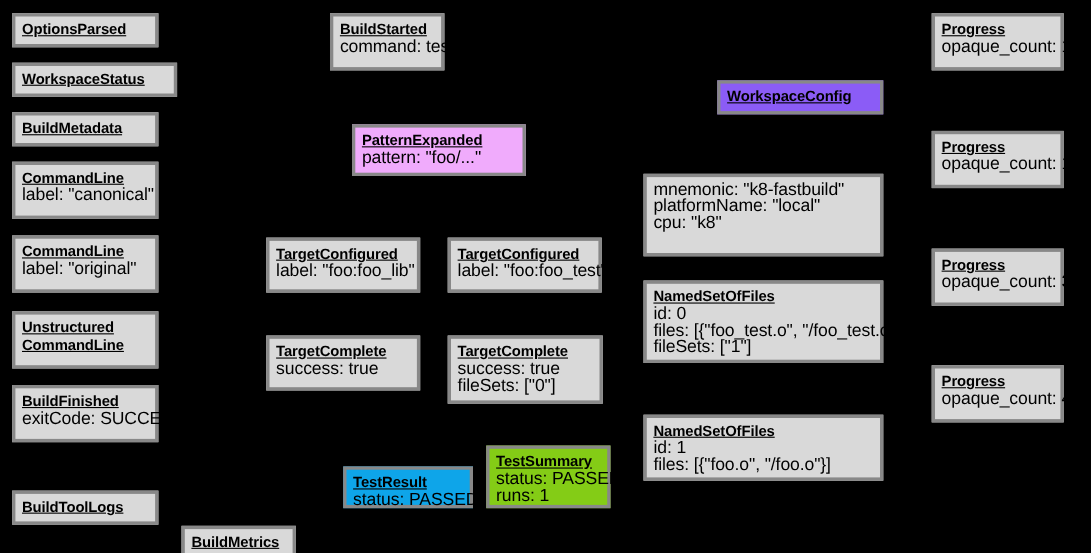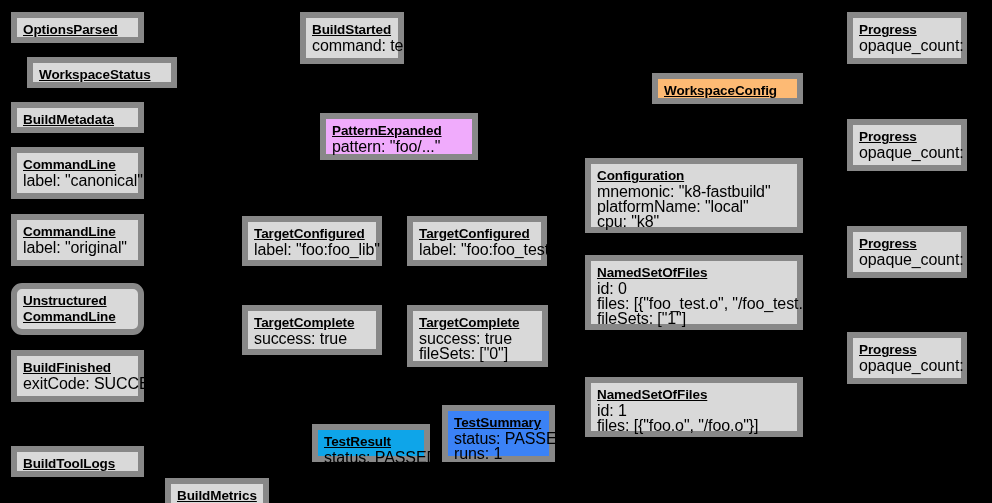--- a/index.html
+++ b/index.html
@@ -11,21 +11,21 @@
     position: relative;
     width: 992px;
     height: 503px;
     background: #000000;
     overflow: hidden;
     font-family: "Liberation Sans", sans-serif;
   }
   .node {
     position: absolute;
     background: #d9d9d9;
-    border: 6px solid #14532d;
+    border: 3px solid #14532d;
     box-sizing: border-box;
     padding: 4px 6px 5px 6px;
     color: #000000;
   }
   .node-title {
     font-size: 13.5px;
     font-weight: bold;
     text-decoration: underline;
     line-height: 16px;
     white-space: pre;
@@ -39,35 +39,35 @@
     letter-spacing: -0.1px;
   }
 </style>
 </head>
 <body>
 
 <div id="canvas" style="background: rgb(0, 0, 0);">
     <div class="node" style="left: 11px; top: 12px; width: 133px; height: 31px; background: rgb(217, 217, 217); border-color: rgb(136, 136, 136); color: rgb(0, 0, 0);">
       <div class="node-title">OptionsParsed</div>
     </div>
-    <div class="node" style="left: 11px; top: 57px; width: 150px; height: 31px; background: rgb(217, 217, 217); border-color: rgb(136, 136, 136); color: rgb(0, 0, 0); margin-left: 16px;">
+    <div class="node" style="left: 11px; top: 57px; width: 150px; height: 31px; background: rgb(217, 217, 217); border-color: rgb(136, 136, 136); color: rgb(0, 0, 0);">
       <div class="node-title">WorkspaceStatus</div>
     </div>
     <div class="node" style="left: 11px; top: 102px; width: 133px; height: 31px; background: rgb(217, 217, 217); border-color: rgb(136, 136, 136); color: rgb(0, 0, 0);">
       <div class="node-title">BuildMetadata</div>
     </div>
     <div class="node" style="left: 11px; top: 147px; width: 133px; height: 52px; background: rgb(217, 217, 217); border-color: rgb(136, 136, 136); color: rgb(0, 0, 0);">
       <div class="node-title">CommandLine</div>
       <div class="node-field">label: "canonical"</div>
     </div>
     <div class="node" style="left: 11px; top: 214px; width: 133px; height: 52px; background: rgb(217, 217, 217); border-color: rgb(136, 136, 136); color: rgb(0, 0, 0);">
       <div class="node-title">CommandLine</div>
       <div class="node-field">label: "original"</div>
     </div>
-    <div class="node" style="left: 11px; top: 283px; width: 133px; height: 52px; background: rgb(217, 217, 217); border-color: rgb(136, 136, 136); color: rgb(0, 0, 0); border-radius: 11px;">
+    <div class="node" style="left: 11px; top: 283px; width: 133px; height: 52px; background: rgb(217, 217, 217); border-color: rgb(136, 136, 136); color: rgb(0, 0, 0);">
       <div class="node-title">Unstructured
 CommandLine</div>
     </div>
     <div class="node" style="left: 11px; top: 350px; width: 133px; height: 52px; background: rgb(217, 217, 217); border-color: rgb(136, 136, 136); color: rgb(0, 0, 0);">
       <div class="node-title">BuildFinished</div>
       <div class="node-field">exitCode: SUCCESS</div>
     </div>
     <div class="node" style="left: 11px; top: 446px; width: 133px; height: 31px; background: rgb(217, 217, 217); border-color: rgb(136, 136, 136); color: rgb(0, 0, 0);">
       <div class="node-title">BuildToolLogs</div>
     </div>
@@ -96,30 +96,29 @@
     </div>
     <div class="node" style="left: 407px; top: 305px; width: 141px; height: 62px; background: rgb(217, 217, 217); border-color: rgb(136, 136, 136); color: rgb(0, 0, 0);">
       <div class="node-title">TargetComplete</div>
       <div class="node-field">success: true</div>
       <div class="node-field">fileSets: ["0"]</div>
     </div>
     <div class="node" style="left: 312px; top: 424px; width: 118px; height: 38px; background: #0ea5e9; border-color: rgb(136, 136, 136); color: rgb(0, 0, 0);">
       <div class="node-title">TestResult</div>
       <div class="node-field">status: PASSED</div>
     </div>
-    <div class="node" style="left: 442px; top: 405px; width: 113px; height: 57px; background: #3b82f6; border-color: rgb(136, 136, 136); color: rgb(0, 0, 0);">
+    <div class="node" style="left: 442px; top: 405px; width: 113px; height: 57px; background: #84cc16; border-color: rgb(136, 136, 136); color: rgb(0, 0, 0);">
       <div class="node-title">TestSummary</div>
       <div class="node-field">status: PASSED</div>
       <div class="node-field">runs: 1</div>
     </div>
-    <div class="node" style="left: 652px; top: 73px; width: 151px; height: 31px; background: #fdba74; border-color: rgb(136, 136, 136); color: rgb(0, 0, 0);">
+    <div class="node" style="left: 652px; top: 73px; width: 151px; height: 31px; background: #8b5cf6; border-color: rgb(136, 136, 136); color: rgb(0, 0, 0);">
       <div class="node-title">WorkspaceConfig</div>
     </div>
     <div class="node" style="left: 585px; top: 158px; width: 218px; height: 75px; background: rgb(217, 217, 217); border-color: rgb(136, 136, 136); color: rgb(0, 0, 0);">
-      <div class="node-title">Configuration</div>
       <div class="node-field">mnemonic: "k8-fastbuild"</div>
       <div class="node-field">platformName: "local"</div>
       <div class="node-field">cpu: "k8"</div>
     </div>
     <div class="node" style="left: 585px; top: 255px; width: 218px; height: 75px; background: rgb(217, 217, 217); border-color: rgb(136, 136, 136); color: rgb(0, 0, 0);">
       <div class="node-title">NamedSetOfFiles</div>
       <div class="node-field">id: 0</div>
       <div class="node-field">files: [{"foo_test.o", "/foo_test.o"}]</div>
       <div class="node-field">fileSets: ["1"]</div>
     </div>

